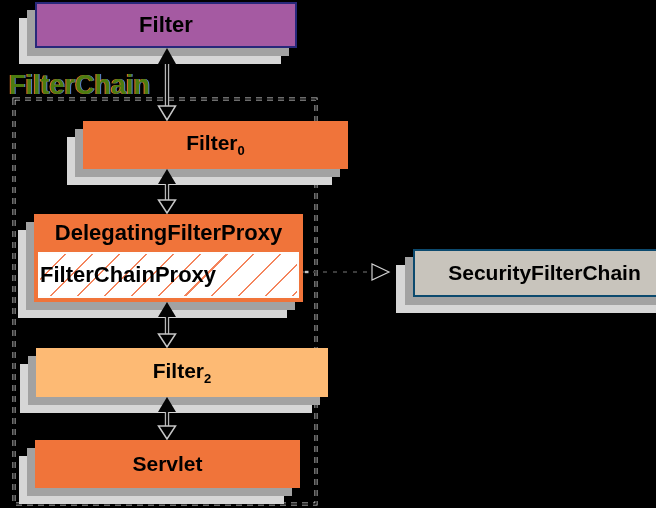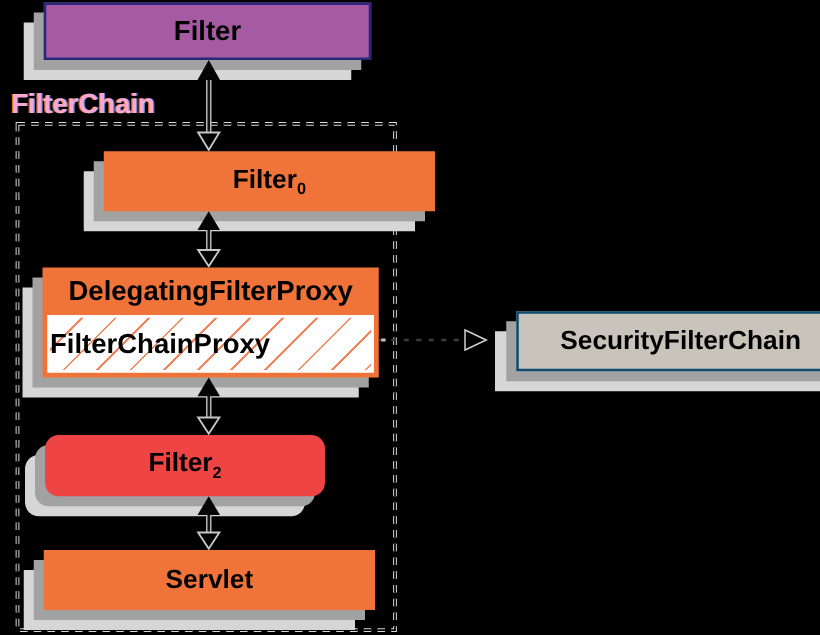--- a/index.html
+++ b/index.html
@@ -12,26 +12,26 @@
           border:2px solid #28287a;font-size:22px;}
   .filter0{left:35px;top:121px;width:265px;height:48px;background:#f0743a;font-size:21px;margin-left:48px;}
   .dfp{left:34px;top:214px;width:269px;height:88px;background:#f0743a;}
   .dfp-title{position:absolute;top:0;left:0;right:0;height:38px;display:flex;
              align-items:center;justify-content:center;font-size:22px;font-weight:bold;color:#000000;}
   .fcp{position:absolute;left:4px;right:4px;top:38px;bottom:4px;background:#fff;
        background-image:repeating-linear-gradient(135deg,transparent 0,transparent 17.5px,
                         #f4845c 17.5px,#f4845c 19px);
        border:2px solid #fdfdfd;display:flex;align-items:center;justify-content:flex-start;
        font-size:22px;font-weight:bold;color:#000;}
-  .filter2{left:36px;top:348px;width:224px;height:49px;background:#ef4444;font-size:21px;border-radius:11px;}
+  .filter2{left:36px;top:348px;width:292px;height:49px;background:#fdba74;font-size:21px;}
   .servlet{left:35px;top:440px;width:265px;height:48px;background:#f0743a;font-size:21px;}
   .sfc{left:413px;top:249px;width:263px;height:48px;background:#c8c4bc;
        border:2px solid #0c4a6e;font-size:21px;
        box-shadow:-8px 8px 0 #a2a2a2,-17px 16px 0 #d6d6d6;}
-  .fc-label{position:absolute;left:9px;top:70px;font-size:22px;font-weight:bold;color:#f9a8d4;
+  .fc-label{position:absolute;left:9px;top:70px;font-size:27px;font-weight:bold;color:#4d7c0f;
             text-shadow:-1px 0 0 rgba(255,128,48,0.85),1px 0 0 rgba(110,156,255,0.8);
             z-index:3;}
   sub{font-size:0.62em;}
   .container-border{position:absolute;left:12px;top:97px;z-index:1;}
   .varrow{position:absolute;left:155px;z-index:6;}
   .harrow{position:absolute;left:300px;top:257px;z-index:6;}
 </style>
 </head>
 <body>
 

